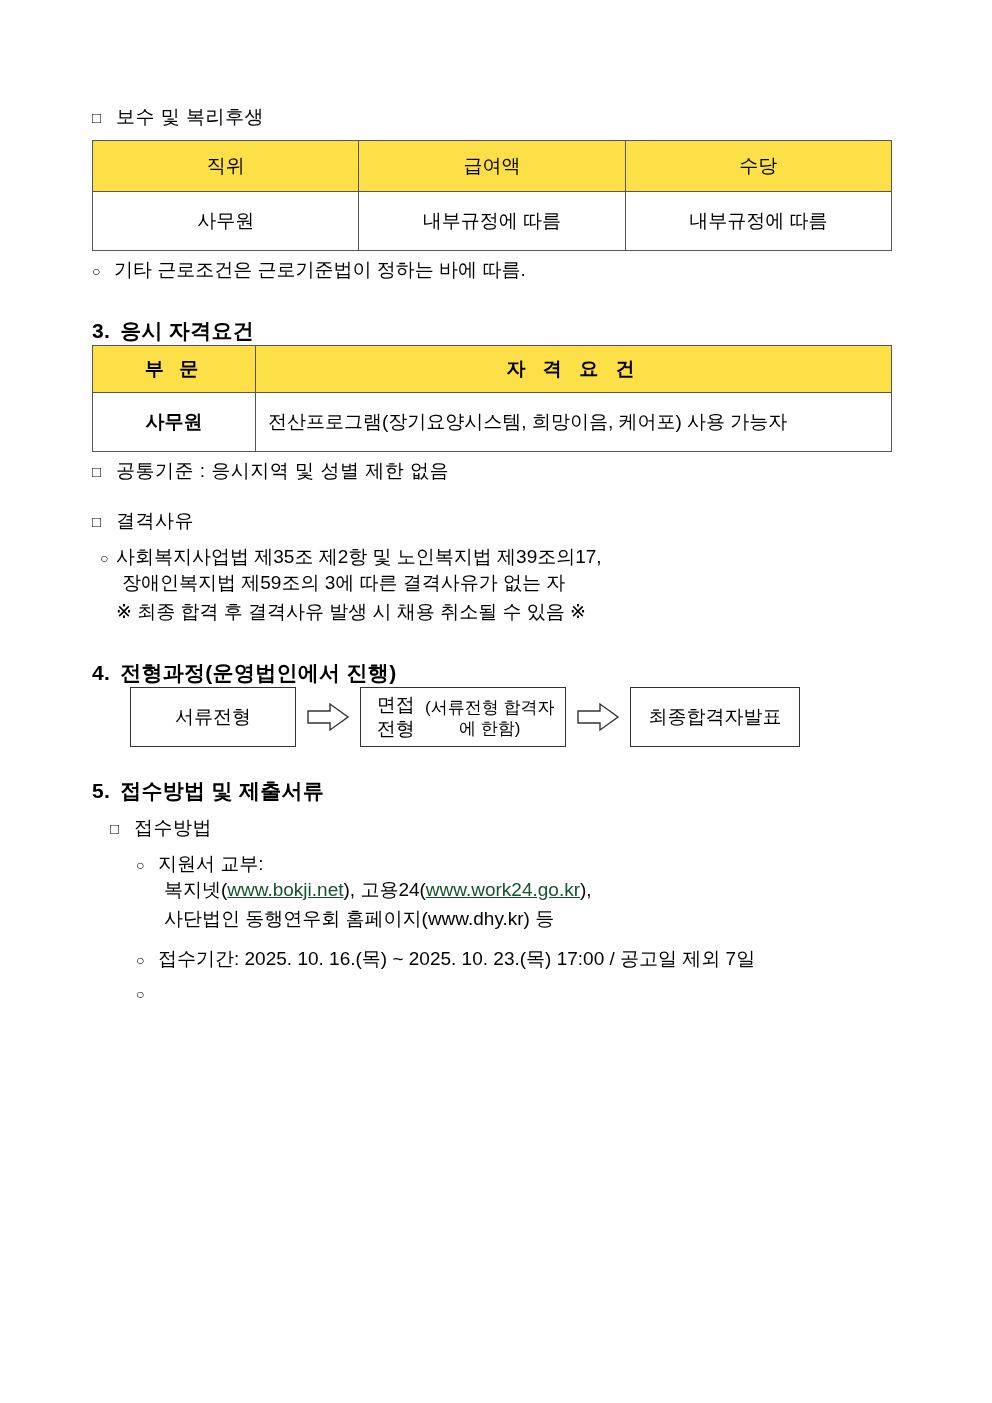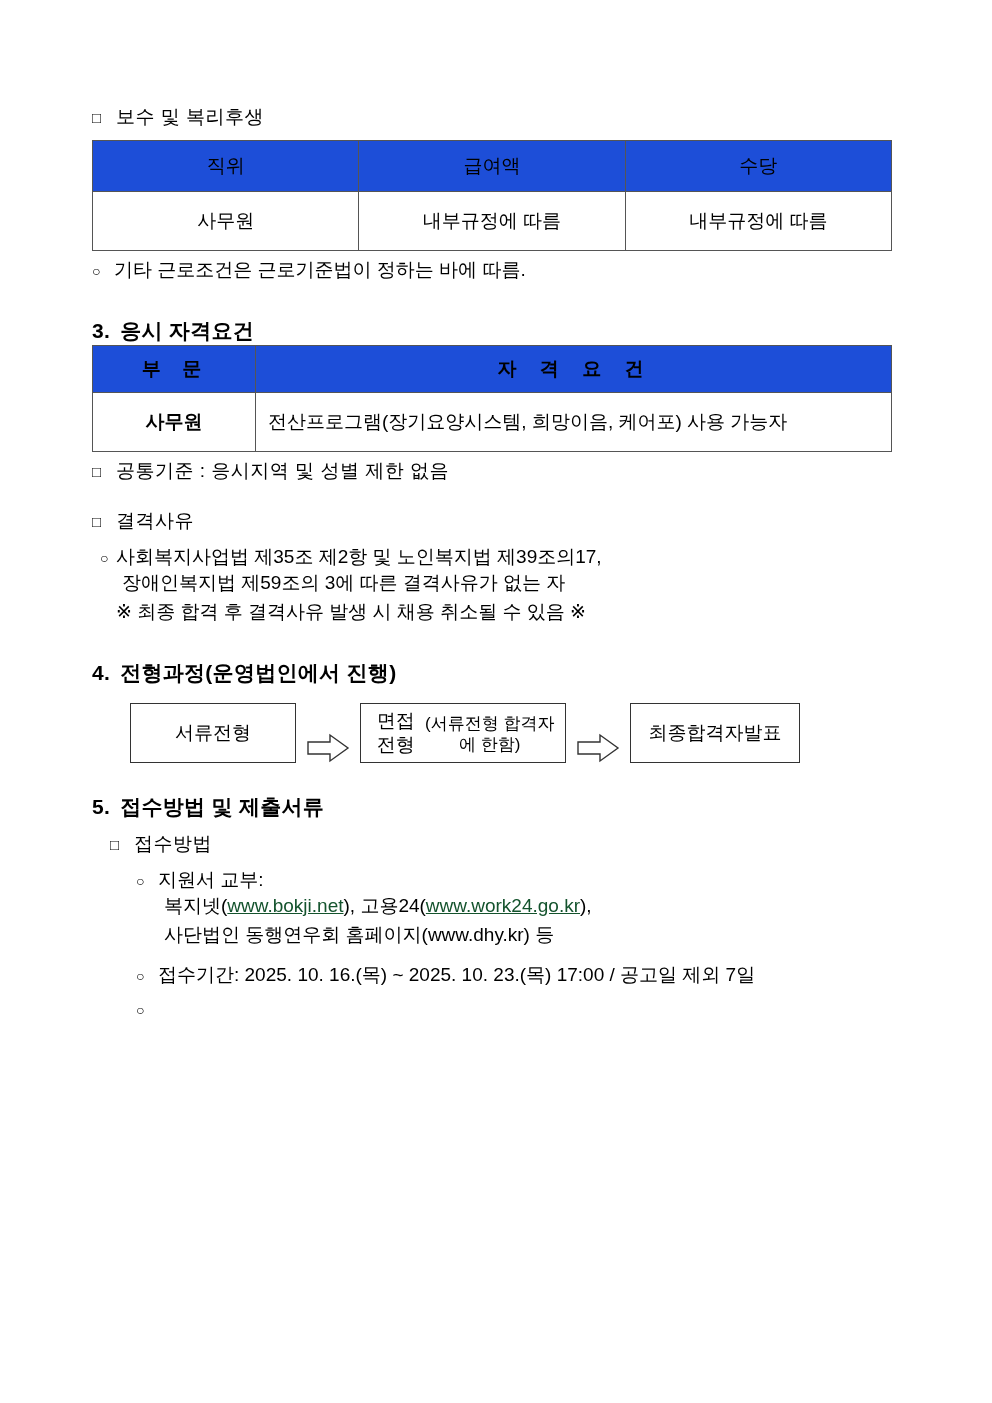--- a/index.html
+++ b/index.html
@@ -67,42 +67,40 @@
     table-layout: fixed;
   }
   table.doc th, table.doc td {
     border: 1px solid #555555;
     font-size: 19px;
     font-weight: normal;
     text-align: center;
     padding: 10px 6px;
   }
   table.doc thead th {
-    background: #1d4ed8;
-    font-family: Liberation Mono, monospace;
+    background: #fde047;
   }
 
   
   #pay-table { margin-top: 8px; }
   #pay-table th, #pay-table td { height: 30px; }
   #pay-table tbody td { padding: 14px 6px; }
 
   
   #qual-table { }
   #qual-table th.col-part { width: 150px; letter-spacing: 5px; font-weight: bold; }
   #qual-table th.col-req { letter-spacing: 6px; font-weight: bold; }
   #qual-table td.part { font-weight: bold; }
   #qual-table td.req { text-align: left; padding-left: 12px; }
   #qual-table tbody td { padding: 16px 6px; }
 
   
   .flow {
     display: flex;
-    align-items: flex-end;
-    margin-top: 16px;
+    align-items: center;
     padding-left: 38px;
   }
   .flow-box {
     border: 1px solid #333333;
     text-align: center;
     padding: 10px 8px;
     box-sizing: border-box;
     line-height: 1.25;
   }
   .flow-box .main {

